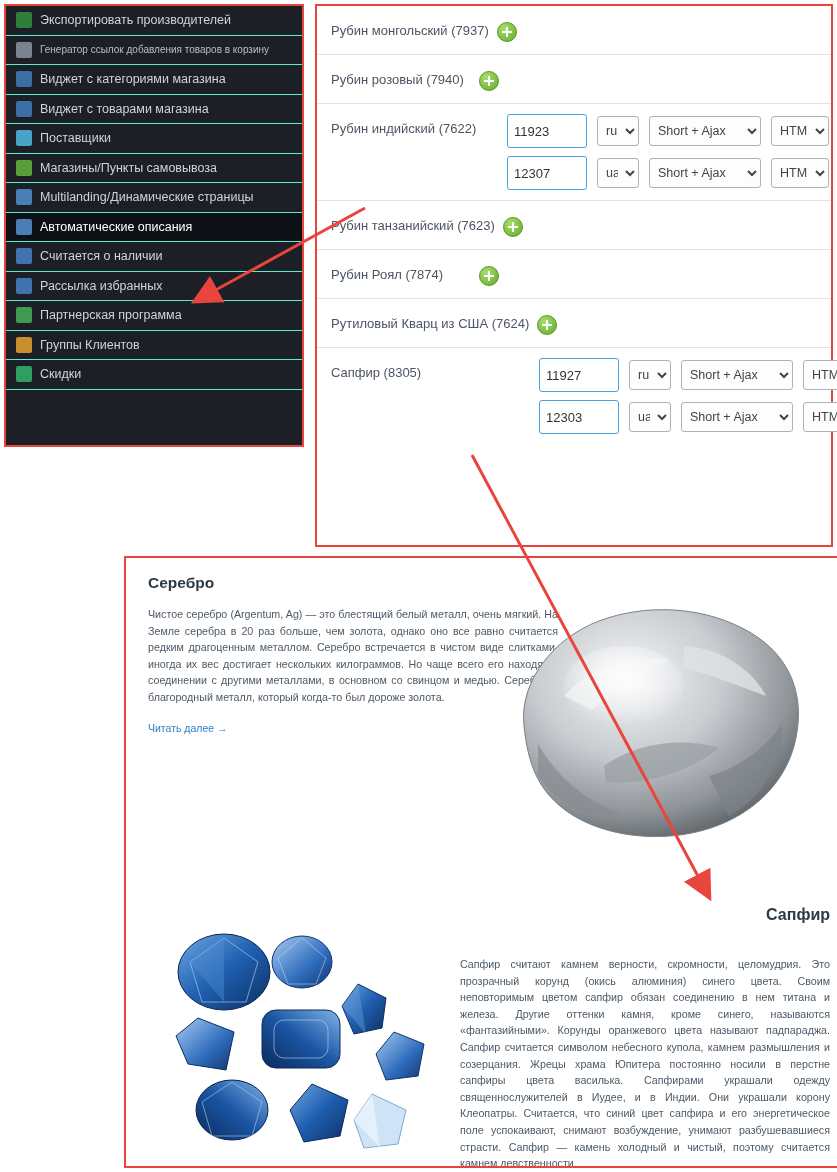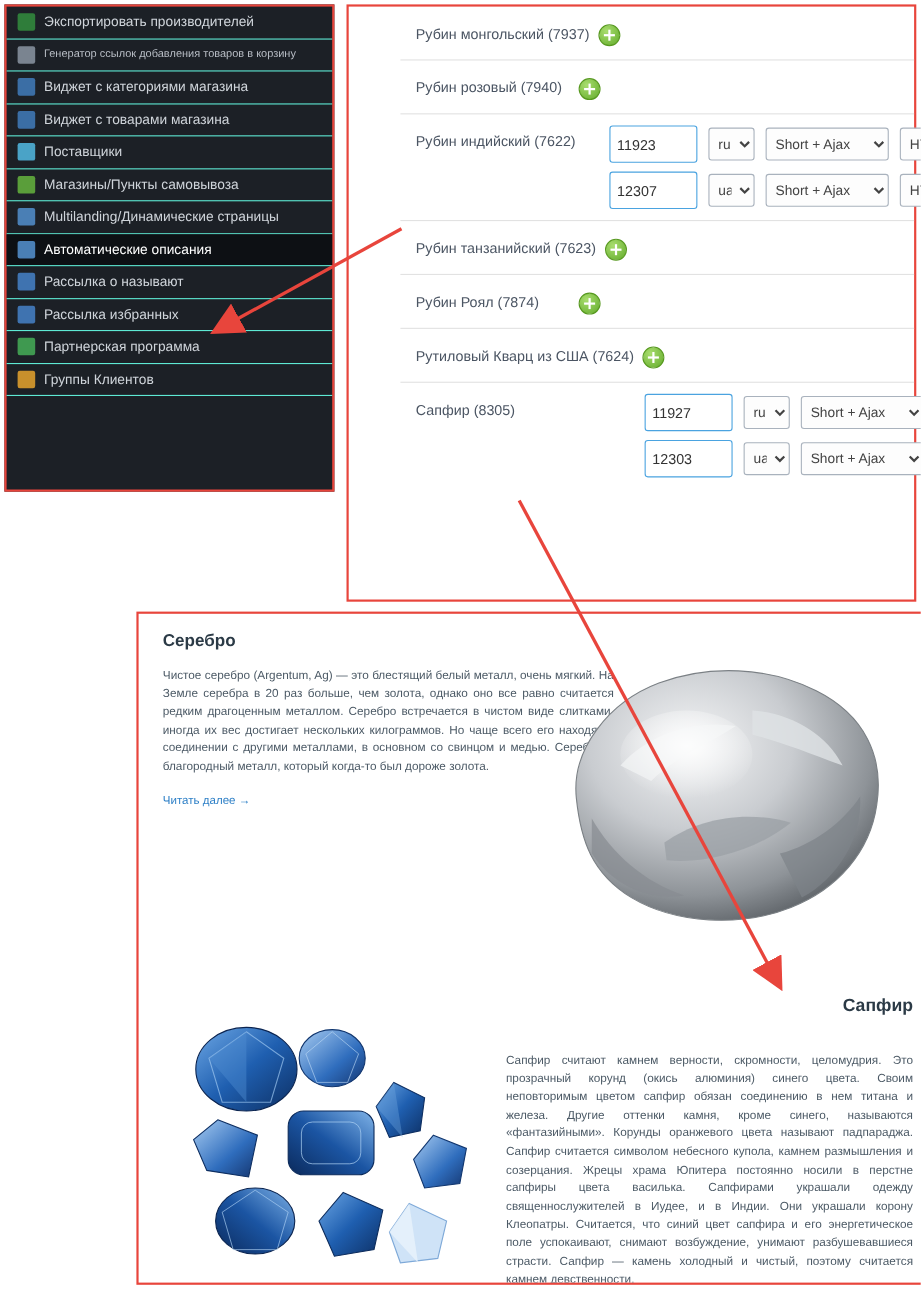--- a/index.html
+++ b/index.html
@@ -47,21 +47,20 @@
     background:#ffffff;
     border:2px solid #e8453c;
     box-sizing:border-box;
   }
   .prow{
     display:flex;align-items:flex-start;
     border-bottom:1px solid #e2e2e2;
     padding:10px 14px 10px 14px;
     box-sizing:border-box;
     min-height:46px;
-    margin-left:47px;
   }
   .prow:last-child{border-bottom:none;gap:32px;}
   .pname{
     color:#4b5563;font-size:13px;line-height:26px;
     min-width:140px;
     padding-top:2px;
   }
   .pname.wide{min-width:170px;}
   .plus{
     width:18px;height:18px;border-radius:50%;
@@ -174,33 +173,37 @@
     <div class="menu-item">
       <span class="mi-icon" style="background: rgb(74, 127, 181);"></span>
       <span class="mi-label">Multilanding/Динамические страницы</span>
     </div>
     <div class="menu-item active">
       <span class="mi-icon" style="background: rgb(74, 127, 181);"></span>
       <span class="mi-label">Автоматические описания</span>
     </div>
     <div class="menu-item">
       <span class="mi-icon" style="background: rgb(63, 115, 176);"></span>
-      <span class="mi-label">Рассылка о называют</span>
+      <span class="mi-label">Считается о наличии</span>
     </div>
     <div class="menu-item">
       <span class="mi-icon" style="background: rgb(63, 115, 176);"></span>
       <span class="mi-label">Рассылка избранных</span>
     </div>
     <div class="menu-item">
       <span class="mi-icon" style="background: rgb(63, 153, 80);"></span>
       <span class="mi-label">Партнерская программа</span>
     </div>
     <div class="menu-item">
       <span class="mi-icon" style="background: rgb(200, 144, 44);"></span>
       <span class="mi-label">Группы Клиентов</span>
+    </div>
+    <div class="menu-item">
+      <span class="mi-icon" style="background: rgb(47, 158, 94);"></span>
+      <span class="mi-label">Скидки</span>
     </div>
   </div>
 
 <div id="panel">
     <div class="prow">
       <div class="pname">Рубин монгольский (7937)</div>
       <span class="plus"></span>
     </div>
     <div class="prow">
       <div class="pname">Рубин розовый (7940)</div>

